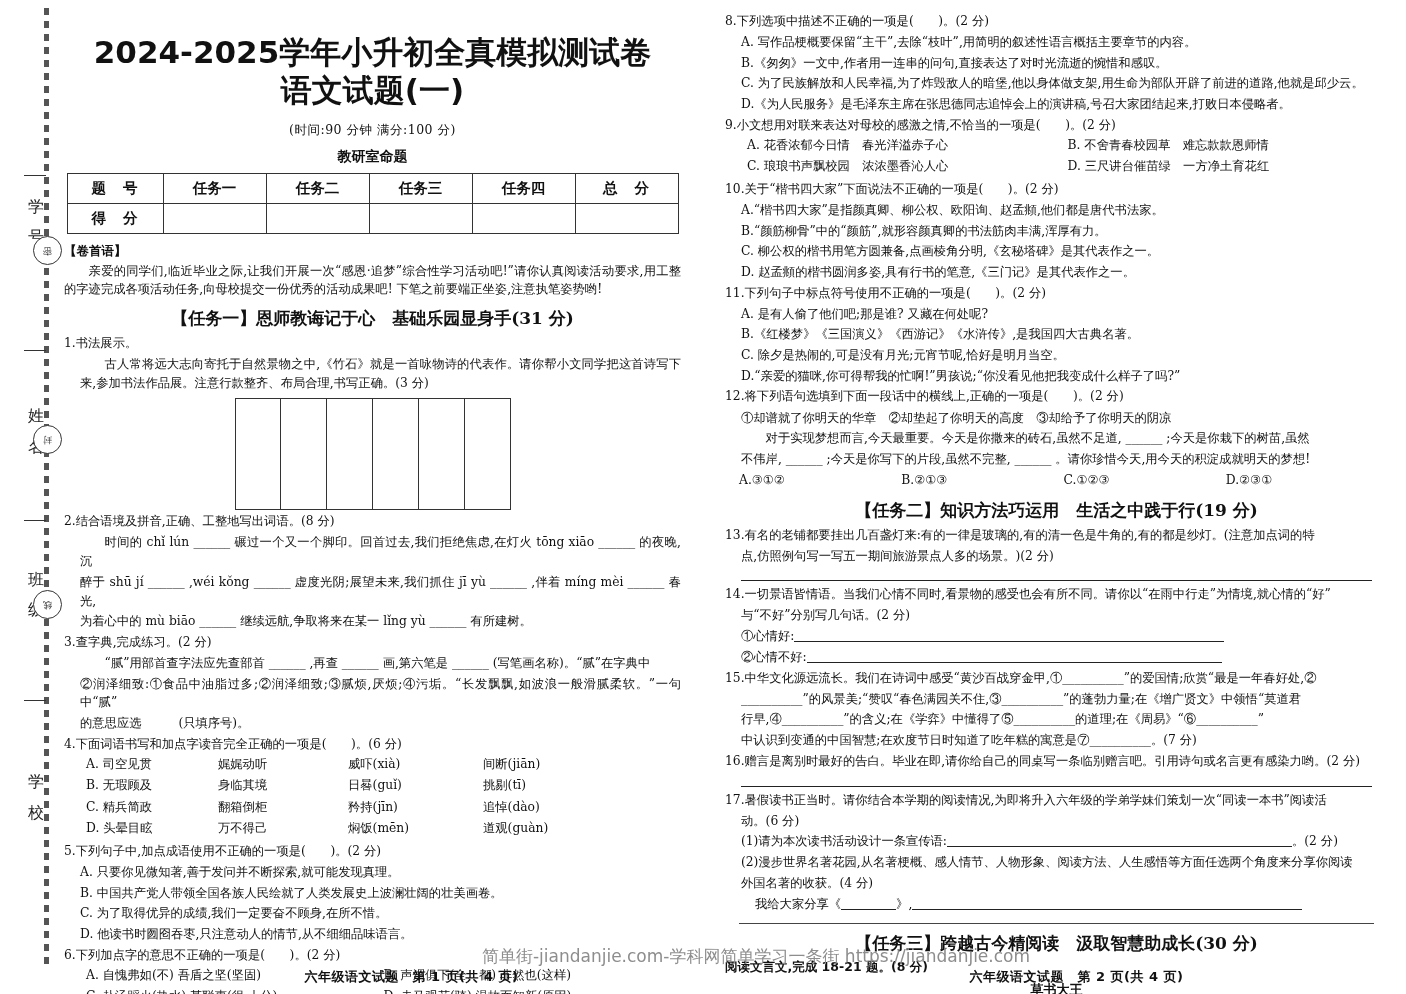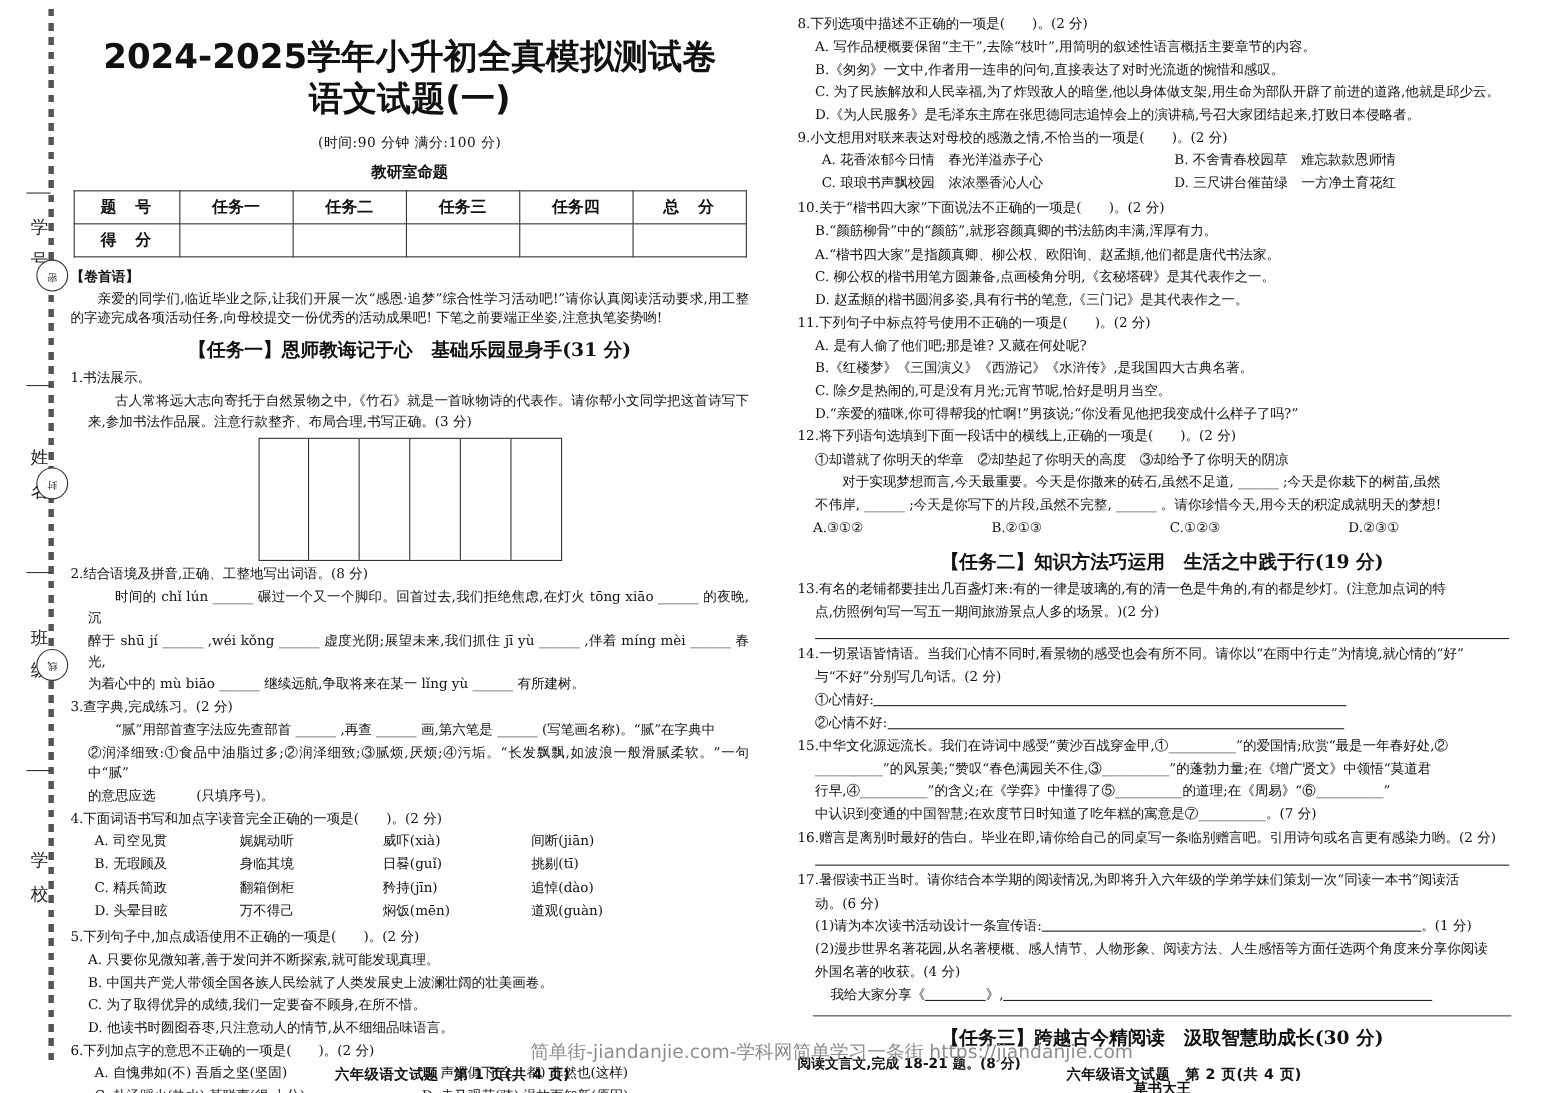--- a/index.html
+++ b/index.html
@@ -163,21 +163,21 @@
     <p class="qnum"><span>2.</span><span>结合语境及拼音,正确、工整地写出词语。(8 分)</span></p>
     <p class="para indent q-body">时间的 chǐ lún ______ 碾过一个又一个脚印。回首过去,我们拒绝焦虑,在灯火 tōng xiāo ______ 的夜晚,沉</p>
     <p class="para q-body">醉于 shū jí ______ ,wéi kǒng ______ 虚度光阴;展望未来,我们抓住 jī yù ______ ,伴着 míng mèi ______ 春光,</p>
     <p class="para q-body">为着心中的 mù biāo ______ 继续远航,争取将来在某一 lǐng yù ______ 有所建树。</p>
 
     <p class="qnum"><span>3.</span><span>查字典,完成练习。(2 分)</span></p>
     <p class="para indent q-body">“腻”用部首查字法应先查部首 ______ ,再查 ______ 画,第六笔是 ______ (写笔画名称)。“腻”在字典中</p>
     <p class="para q-body">②润泽细致:①食品中油脂过多;②润泽细致;③腻烦,厌烦;④污垢。“长发飘飘,如波浪一般滑腻柔软。”一句中“腻”</p>
     <p class="para q-body">的意思应选　　　(只填序号)。</p>
 
-    <p class="qnum"><span>4.</span><span>下面词语书写和加点字读音完全正确的一项是(　　)。(2 分)</span></p>
+    <p class="qnum"><span>4.</span><span>下面词语书写和加点字读音完全正确的一项是(　　)。(6 分)</span></p>
     <div class="opt-row">
       <span class="o1">A. 司空见贯</span>
       <span class="o2">娓娓动听</span>
       <span class="o3">威吓(xià)</span>
       <span class="o4">间断(jiān)</span>
     </div>
     <div class="opt-row">
       <span class="o1">B. 无瑕顾及</span>
       <span class="o2">身临其境</span>
       <span class="o3">日晷(guǐ)</span>
@@ -227,22 +227,22 @@
     <div class="opt2-row">
       <span>A. 花香浓郁今日情　春光洋溢赤子心</span>
       <span>B. 不舍青春校园草　难忘款款恩师情</span>
     </div>
     <div class="opt2-row">
       <span>C. 琅琅书声飘校园　浓浓墨香沁人心</span>
       <span>D. 三尺讲台催苗绿　一方净土育花红</span>
     </div>
 
     <p class="qnum"><span>10.</span><span>关于“楷书四大家”下面说法不正确的一项是(　　)。(2 分)</span></p>
+    <p class="para q-body">A.“楷书四大家”是指颜真卿、柳公权、欧阳询、赵孟頫,他们都是唐代书法家。</p>
     <p class="para q-body">B.“颜筋柳骨”中的“颜筋”,就形容颜真卿的书法筋肉丰满,浑厚有力。</p>
-    <p class="para q-body">A.“楷书四大家”是指颜真卿、柳公权、欧阳询、赵孟頫,他们都是唐代书法家。</p>
     <p class="para q-body">C. 柳公权的楷书用笔方圆兼备,点画棱角分明,《玄秘塔碑》是其代表作之一。</p>
     <p class="para q-body">D. 赵孟頫的楷书圆润多姿,具有行书的笔意,《三门记》是其代表作之一。</p>
 
     <p class="qnum"><span>11.</span><span>下列句子中标点符号使用不正确的一项是(　　)。(2 分)</span></p>
     <p class="para q-body">A. 是有人偷了他们吧;那是谁? 又藏在何处呢?</p>
     <p class="para q-body">B.《红楼梦》《三国演义》《西游记》《水浒传》,是我国四大古典名著。</p>
     <p class="para q-body">C. 除夕是热闹的,可是没有月光;元宵节呢,恰好是明月当空。</p>
     <p class="para q-body">D.“亲爱的猫咪,你可得帮我的忙啊!”男孩说;“你没看见他把我变成什么样子了吗?”</p>
 
     <p class="qnum"><span>12.</span><span>将下列语句选填到下面一段话中的横线上,正确的一项是(　　)。(2 分)</span></p>
@@ -272,21 +272,21 @@
     <p class="qnum"><span>15.</span><span>中华文化源远流长。我们在诗词中感受“黄沙百战穿金甲,①__________”的爱国情;欣赏“最是一年春好处,②</span></p>
     <p class="para q-body">__________”的风景美;“赞叹“春色满园关不住,③__________”的蓬勃力量;在《增广贤文》中领悟“莫道君</p>
     <p class="para q-body">行早,④__________”的含义;在《学弈》中懂得了⑤__________的道理;在《周易》“⑥__________”</p>
     <p class="para q-body">中认识到变通的中国智慧;在欢度节日时知道了吃年糕的寓意是⑦__________。(7 分)</p>
 
     <p class="qnum"><span>16.</span><span>赠言是离别时最好的告白。毕业在即,请你给自己的同桌写一条临别赠言吧。引用诗句或名言更有感染力哟。(2 分)</span></p>
     <div class="blankline"></div>
 
     <p class="qnum"><span>17.</span><span>暑假读书正当时。请你结合本学期的阅读情况,为即将升入六年级的学弟学妹们策划一次“同读一本书”阅读活</span></p>
     <p class="para q-body">动。(6 分)</p>
-    <p class="para q-body"><span>(1)请为本次读书活动设计一条宣传语:</span><span class="ul" style="width:345px;"></span><span>。(1 分)</span></p>
+    <p class="para q-body"><span>(1)请为本次读书活动设计一条宣传语:</span><span class="ul" style="width:345px;"></span><span>。(2 分)</span></p>
     <p class="para q-body">(2)漫步世界名著花园,从名著梗概、感人情节、人物形象、阅读方法、人生感悟等方面任选两个角度来分享你阅读</p>
     <p class="para q-body">外国名著的收获。(4 分)</p>
     <p class="para q-body2"><span>我给大家分享《</span><span class="ul ul55"></span><span>》,</span><span class="ul" style="width:390px;"></span></p>
 
     <div class="sec-rule"></div>
     <div class="task-head">
       <span>【任务三】跨越古今精阅读　汲取智慧助成长</span><span class="pt">(30 分)</span>
     </div>
     <div class="bold-lbl" style="font-size:12.5px;">阅读文言文,完成 18-21 题。(8 分)</div>
     <div class="center-title">草书大王</div>

